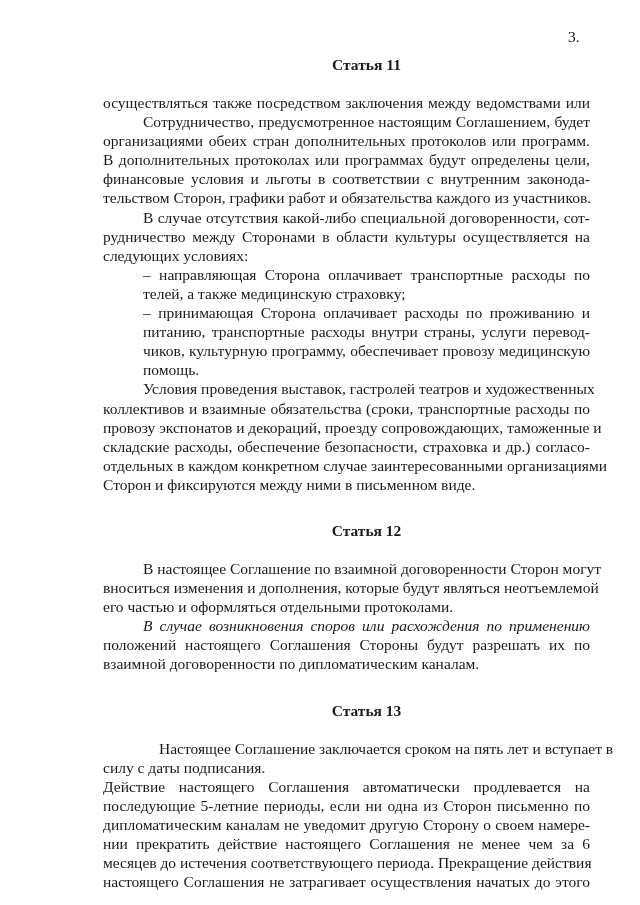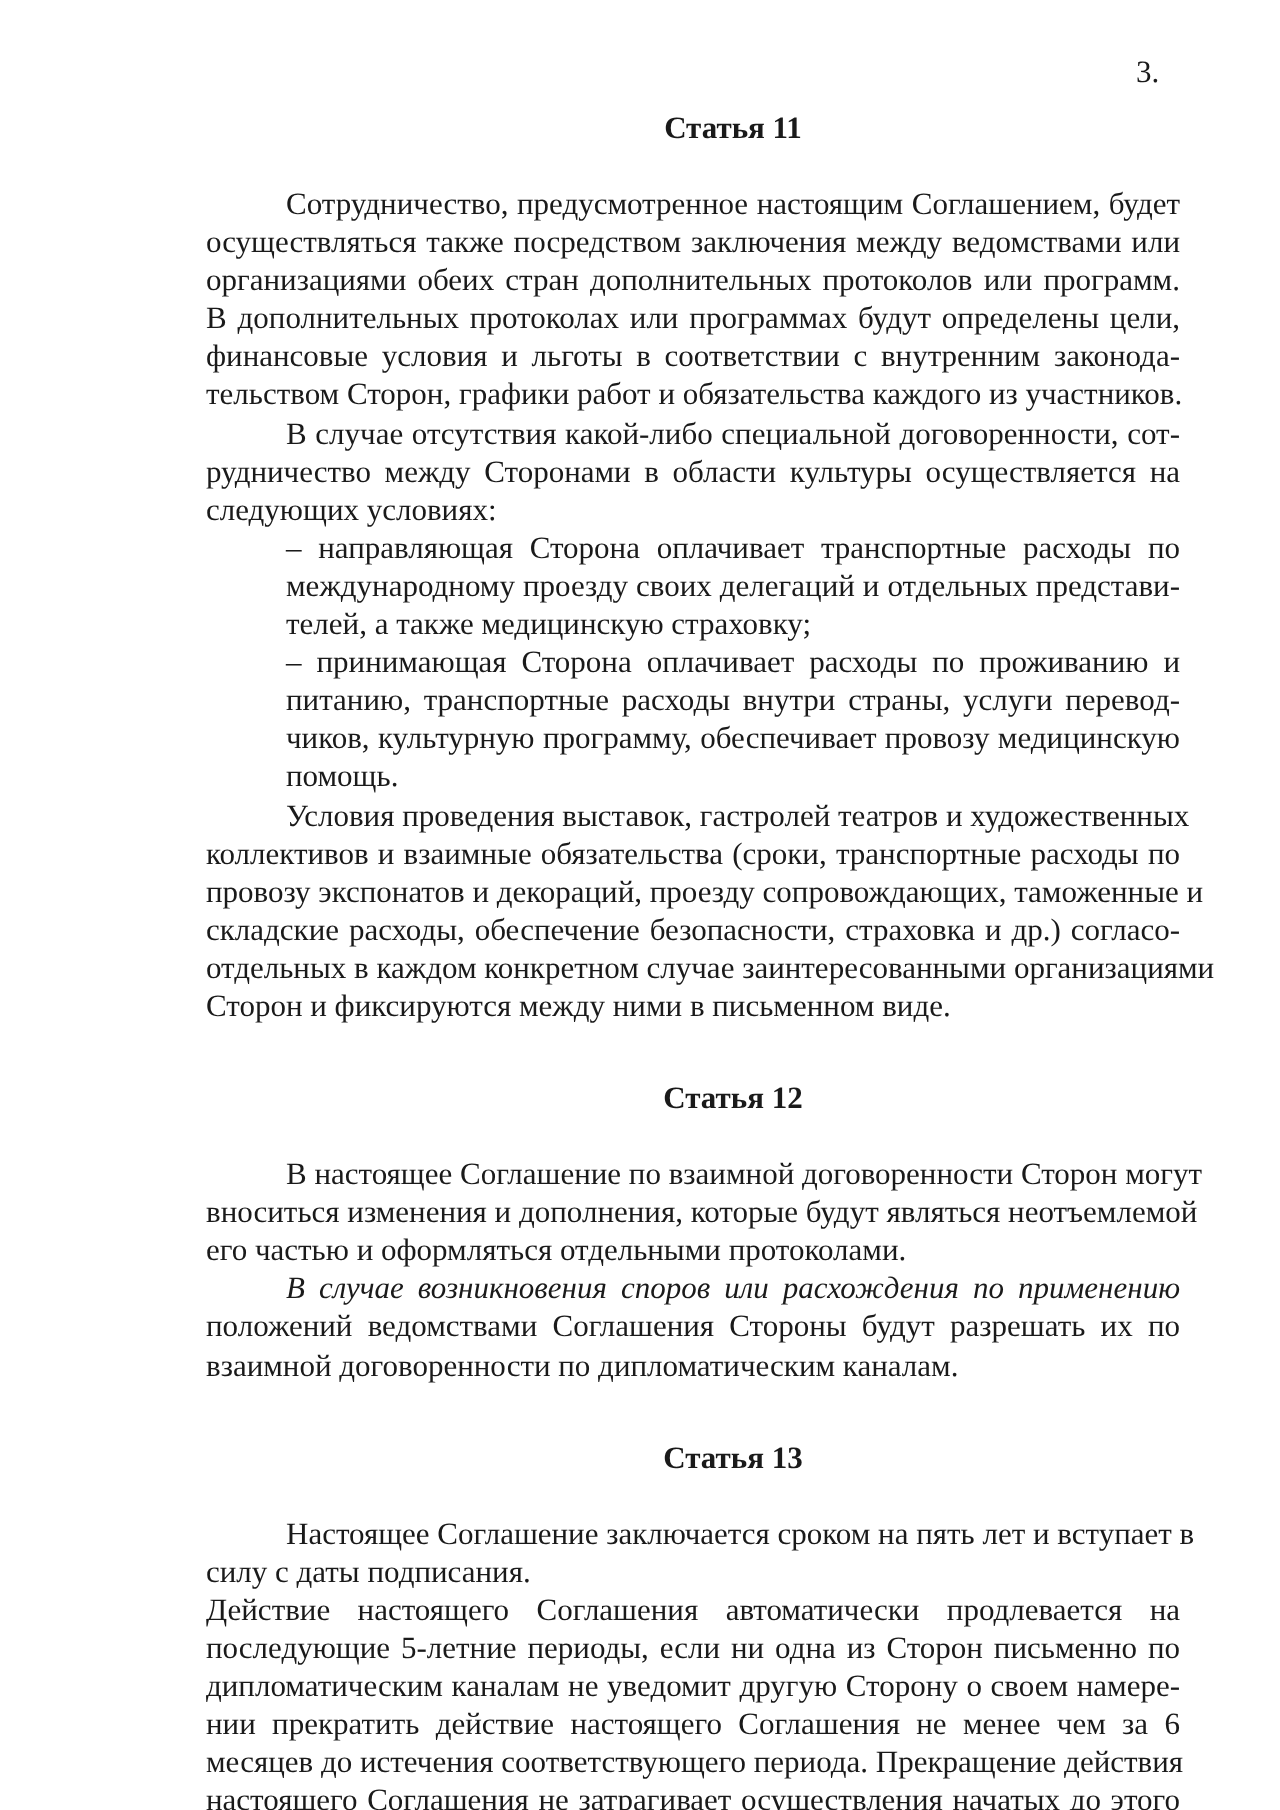--- a/index.html
+++ b/index.html
@@ -20,35 +20,34 @@
 </style>
 </head>
 <body>
 
 <div>
   <div class="page-number">3.</div>
   <div class="content" id="content">
       <div class="section sec11">
         <div class="heading">Статья 11</div>
         <p class="indent" style="text-indent: 0px;">
+          <span class="l">осуществляться также посредством заключения между ведомствами или</span>
           <span class="l" style="margin-left: 40px;">Сотрудничество, предусмотренное настоящим Соглашением, будет</span>
-          <span class="l">осуществляться также посредством заключения между ведомствами или</span>
           <span class="l">организациями обеих стран дополнительных протоколов или программ.</span>
           <span class="l">В дополнительных протоколах или программах будут определены цели,</span>
           <span class="l">финансовые условия и льготы в соответствии с внутренним законода-</span>
           <span class="l last">тельством Сторон, графики работ и обязательства каждого из участников.</span>
         </p>
         <p class="indent" style="text-indent: 0px;">
           <span class="l" style="margin-left: 40px;">В случае отсутствия какой-либо специальной договоренности,  сот-</span>
           <span class="l">рудничество между Сторонами в области культуры осуществляется на</span>
           <span class="l last">следующих условиях:</span>
         </p>
         <p class="bullet" style="text-indent: 0px;">
           <span class="l">– направляющая Сторона оплачивает транспортные расходы по</span>
-          <span class="l">международному проезду своих делегаций и отдельных представи-</span>
           <span class="l last">телей, а также медицинскую страховку;</span>
         </p>
         <p class="bullet" style="text-indent: 0px;">
           <span class="l">– принимающая Сторона оплачивает расходы по проживанию и</span>
           <span class="l">питанию, транспортные расходы внутри страны, услуги перевод-</span>
           <span class="l">чиков, культурную программу, обеспечивает провозу медицинскую</span>
           <span class="l last">помощь.</span>
         </p>
         <p class="indent" style="text-indent: 0px;">
           <span class="l" style="margin-left: 40px;">Условия проведения выставок, гастролей театров и художественных</span>
@@ -61,28 +60,28 @@
       </div>
       <div class="section sec12">
         <div class="heading">Статья 12</div>
         <p class="indent" style="text-indent: 0px;">
           <span class="l" style="margin-left: 40px;">В настоящее Соглашение по взаимной договоренности Сторон могут</span>
           <span class="l">вноситься изменения и дополнения, которые будут являться неотъемлемой</span>
           <span class="l last">его частью и оформляться отдельными протоколами.</span>
         </p>
         <p class="indent" style="text-indent: 0px;">
           <span class="l" style="margin-left: 40px; font-style: italic;">В случае возникновения споров или расхождения по применению</span>
-          <span class="l">положений ведомствами Соглашения Стороны будут разрешать их по</span>
+          <span class="l">положений настоящего Соглашения Стороны будут разрешать их по</span>
           <span class="l last">взаимной договоренности по дипломатическим каналам.</span>
         </p>
       </div>
       <div class="section sec13">
         <div class="heading">Статья 13</div>
         <p class="indent" style="text-indent: 0px;">
-          <span class="l" style="margin-left: 40px;">Настоящее Соглашение заключается сроком на пять лет и вступает в</span>
+          <span class="l" style="margin-left: 56px;">Настоящее Соглашение заключается сроком на пять лет и вступает в</span>
           <span class="l last">силу с даты подписания.</span>
         </p>
         <p class="indent" style="text-indent: 0px;">
           <span class="l" style="">Действие настоящего Соглашения автоматически продлевается на</span>
           <span class="l">последующие 5-летние периоды, если ни одна из Сторон письменно по</span>
           <span class="l">дипломатическим каналам не уведомит другую Сторону о своем намере-</span>
           <span class="l">нии прекратить действие настоящего Соглашения не менее чем за 6</span>
           <span class="l">месяцев до истечения соответствующего периода. Прекращение действия</span>
           <span class="l">настоящего Соглашения не затрагивает осуществления начатых до этого</span>
         </p>

